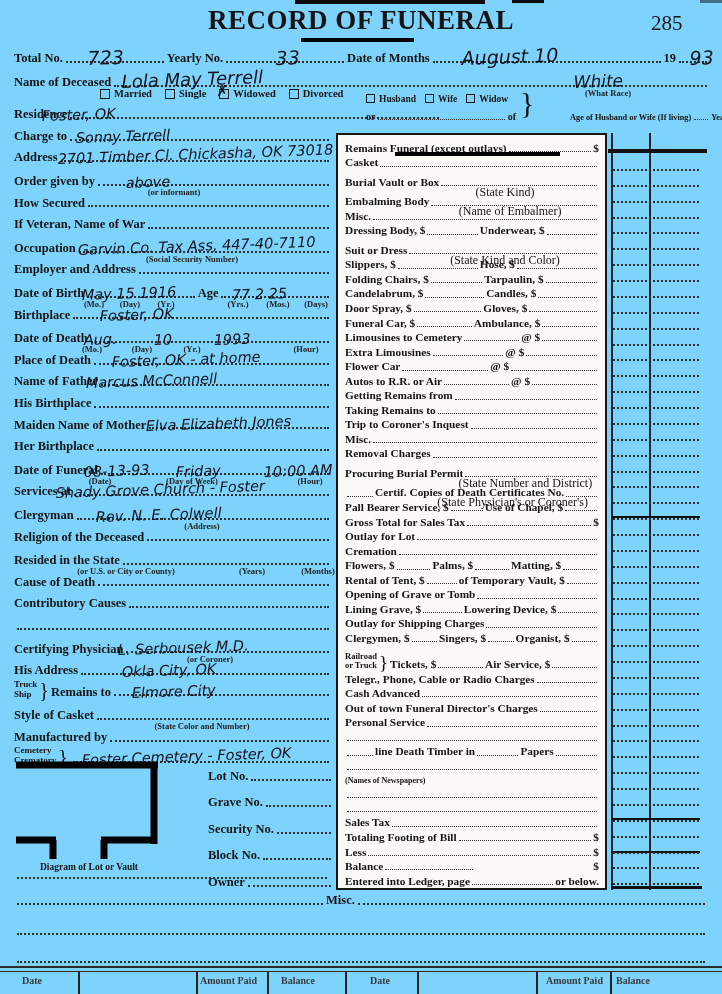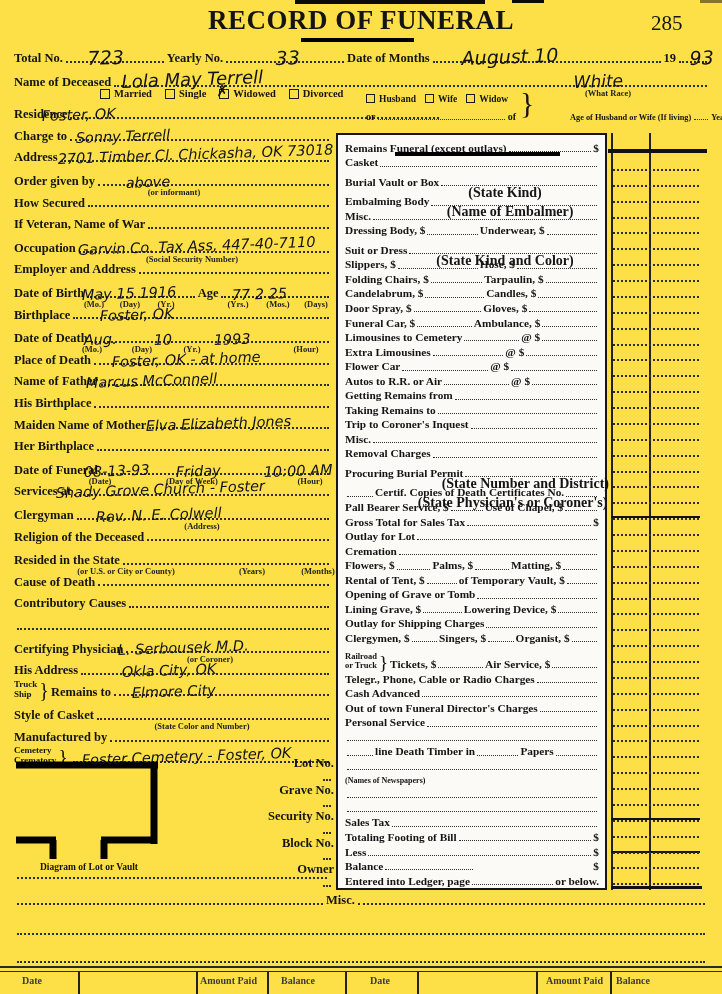--- a/index.html
+++ b/index.html
@@ -1,16 +1,16 @@
 <!DOCTYPE html>
 <html><head>
 <meta charset="utf-8">
 <style>
   html,body{margin:0;padding:0;background:#e8e6e0;}
-  .page{position:relative;width:722px;height:994px;margin:0 auto;background:#fde047;
+  .page{position:relative;width:722px;height:994px;margin:0 auto;background:#7dd3fc;
         font-family:"Liberation Serif",serif;color:#141414;overflow:hidden;}
   .artifact{position:absolute;background:#0b0b0b;}
   .title{position:absolute;top:5px;left:0;width:100%;text-align:center;font-size:27px;
          font-weight:bold;letter-spacing:.5px;white-space:nowrap;}
   .title-underline{position:absolute;left:301px;top:38px;width:113px;height:4px;background:#000;}
   .pagenum{position:absolute;top:11px;left:651px;font-size:21px;font-weight:normal;}
 
   .row{position:absolute;display:flex;align-items:flex-end;}
   .lbl{font-weight:bold;font-size:12.5px;line-height:1.1;white-space:nowrap;}
   .leader{flex:1 1 auto;border-bottom:2px dotted #2d2d2d;margin:0 3px 3px 3px;min-width:8px;}
@@ -46,32 +46,32 @@
   .charges{position:absolute;left:336px;top:133px;width:271px;height:757px;
            border:2px solid #161616;box-sizing:border-box;padding:5px 6px 0 7px;background:#fbfaf6;}
   .c-row{position:relative;display:flex;align-items:flex-end;height:14.55px;}
   .c-row .lbl{font-size:11.3px;line-height:1.05;}
   .c-row .leader{border-bottom-width:1.7px;margin:0 2px 2.5px 2px;}
   .c-row.has-sub{height:19.5px;}
   .c-row.brace-row{height:26px;}
   .c-row.small-row{height:13px;}
   .c-row .stack span{font-size:8.5px;}
   .c-row .brace{font-size:19px;}
-  .c-sub{position:absolute;top:100%;margin-top:-4px;font-size:14px;font-weight:bold;
+  .c-sub{position:absolute;top:100%;margin-top:-4px;font-size:12px;font-weight:normal;
          transform:translateX(-50%);white-space:nowrap;z-index:2;}
   .hbar{position:absolute;left:50px;bottom:-1px;width:165px;height:3.5px;background:#000;}
 
   .vline{position:absolute;background:#222;}
   .hline{position:absolute;background:#111;}
   #ledger-dots{position:absolute;left:613px;top:155px;width:86px;height:730px;
                display:flex;flex-direction:column;}
   .ledger-row{flex:1 1 auto;border-bottom:2px dotted #2d2d2d;}
 
   #lot-fields{position:absolute;left:208px;top:757px;width:126px;}
-  .lot-row{display:flex;align-items:flex-end;height:26.5px;flex-direction:column;}
+  .lot-row{display:flex;align-items:flex-end;height:26.5px;}
   .lot-row .lbl{font-size:12.5px;}
 
   .diagram{position:absolute;left:12px;top:756px;}
   .diagram-caption{position:absolute;left:14px;top:862px;width:150px;text-align:center;
                    font-size:9.5px;font-weight:bold;}
 
   .bh-label{position:absolute;top:975px;font-size:10px;font-weight:bold;color:#3a3a3a;white-space:nowrap;}
   .bh-tick{position:absolute;top:971px;width:1.6px;height:23px;background:#222;}
   .dblrule{position:absolute;left:0;top:966px;width:722px;height:3px;
            border-top:2px solid #2a2a2a;border-bottom:1px solid #2a2a2a;box-sizing:content-box;}

